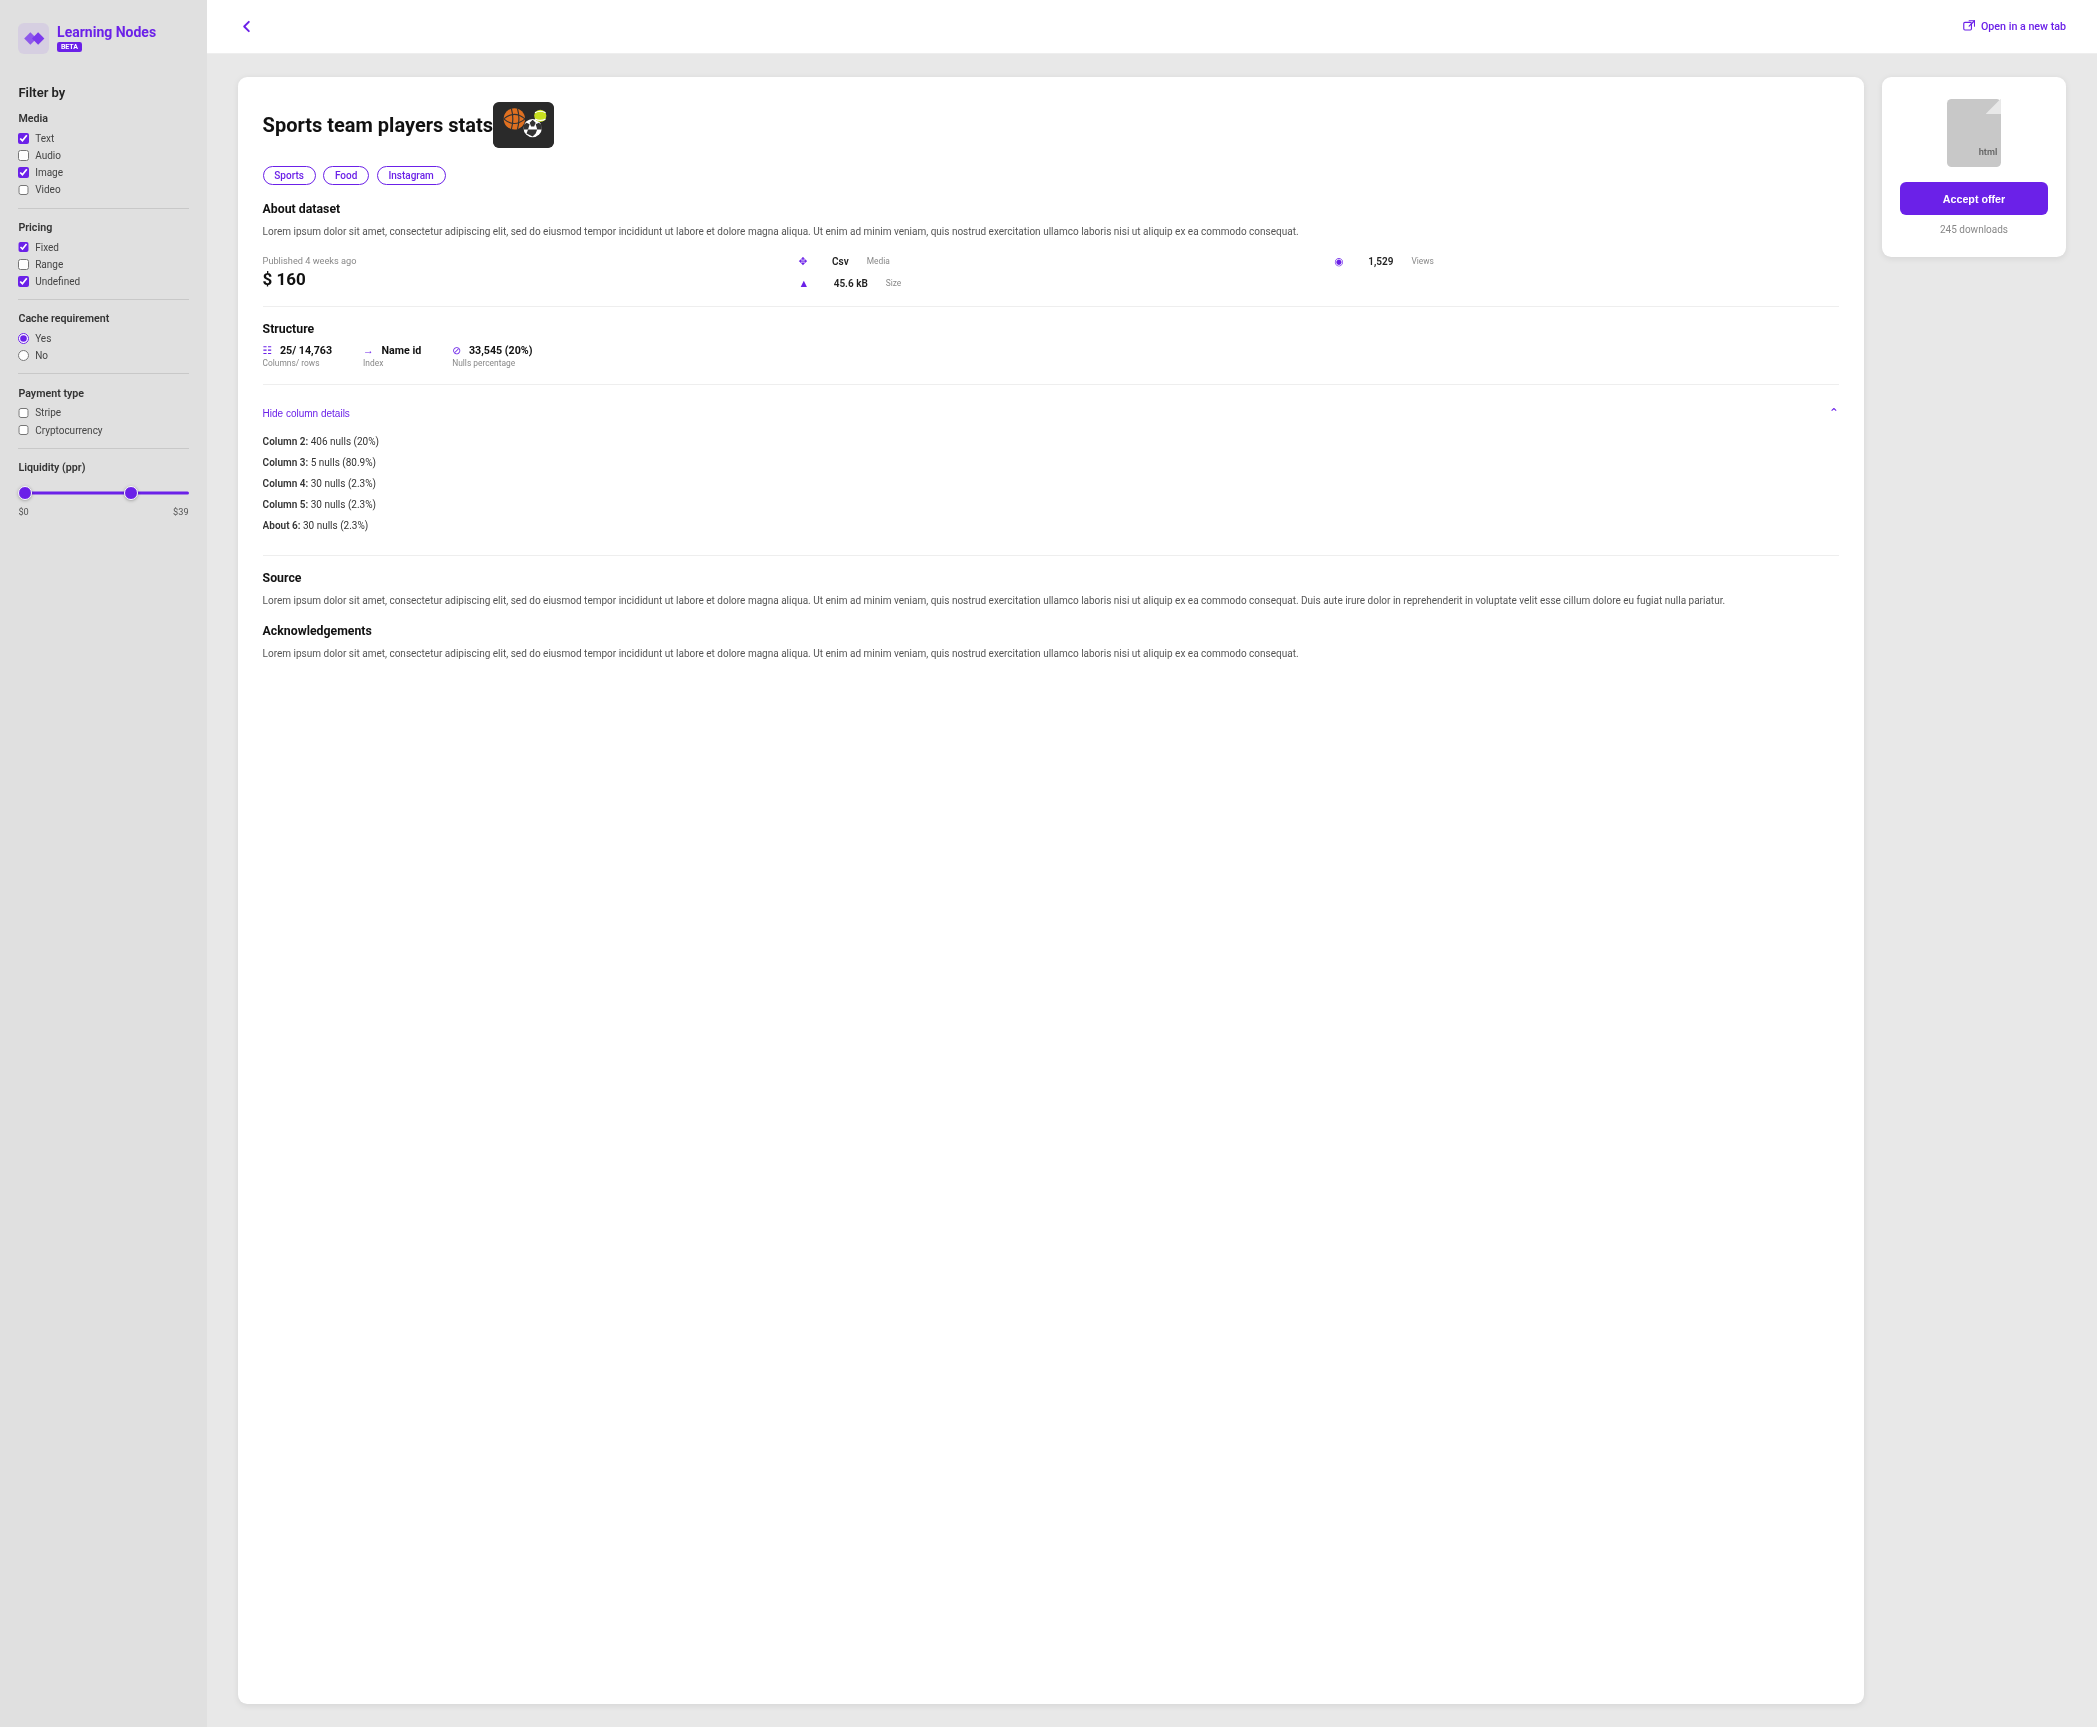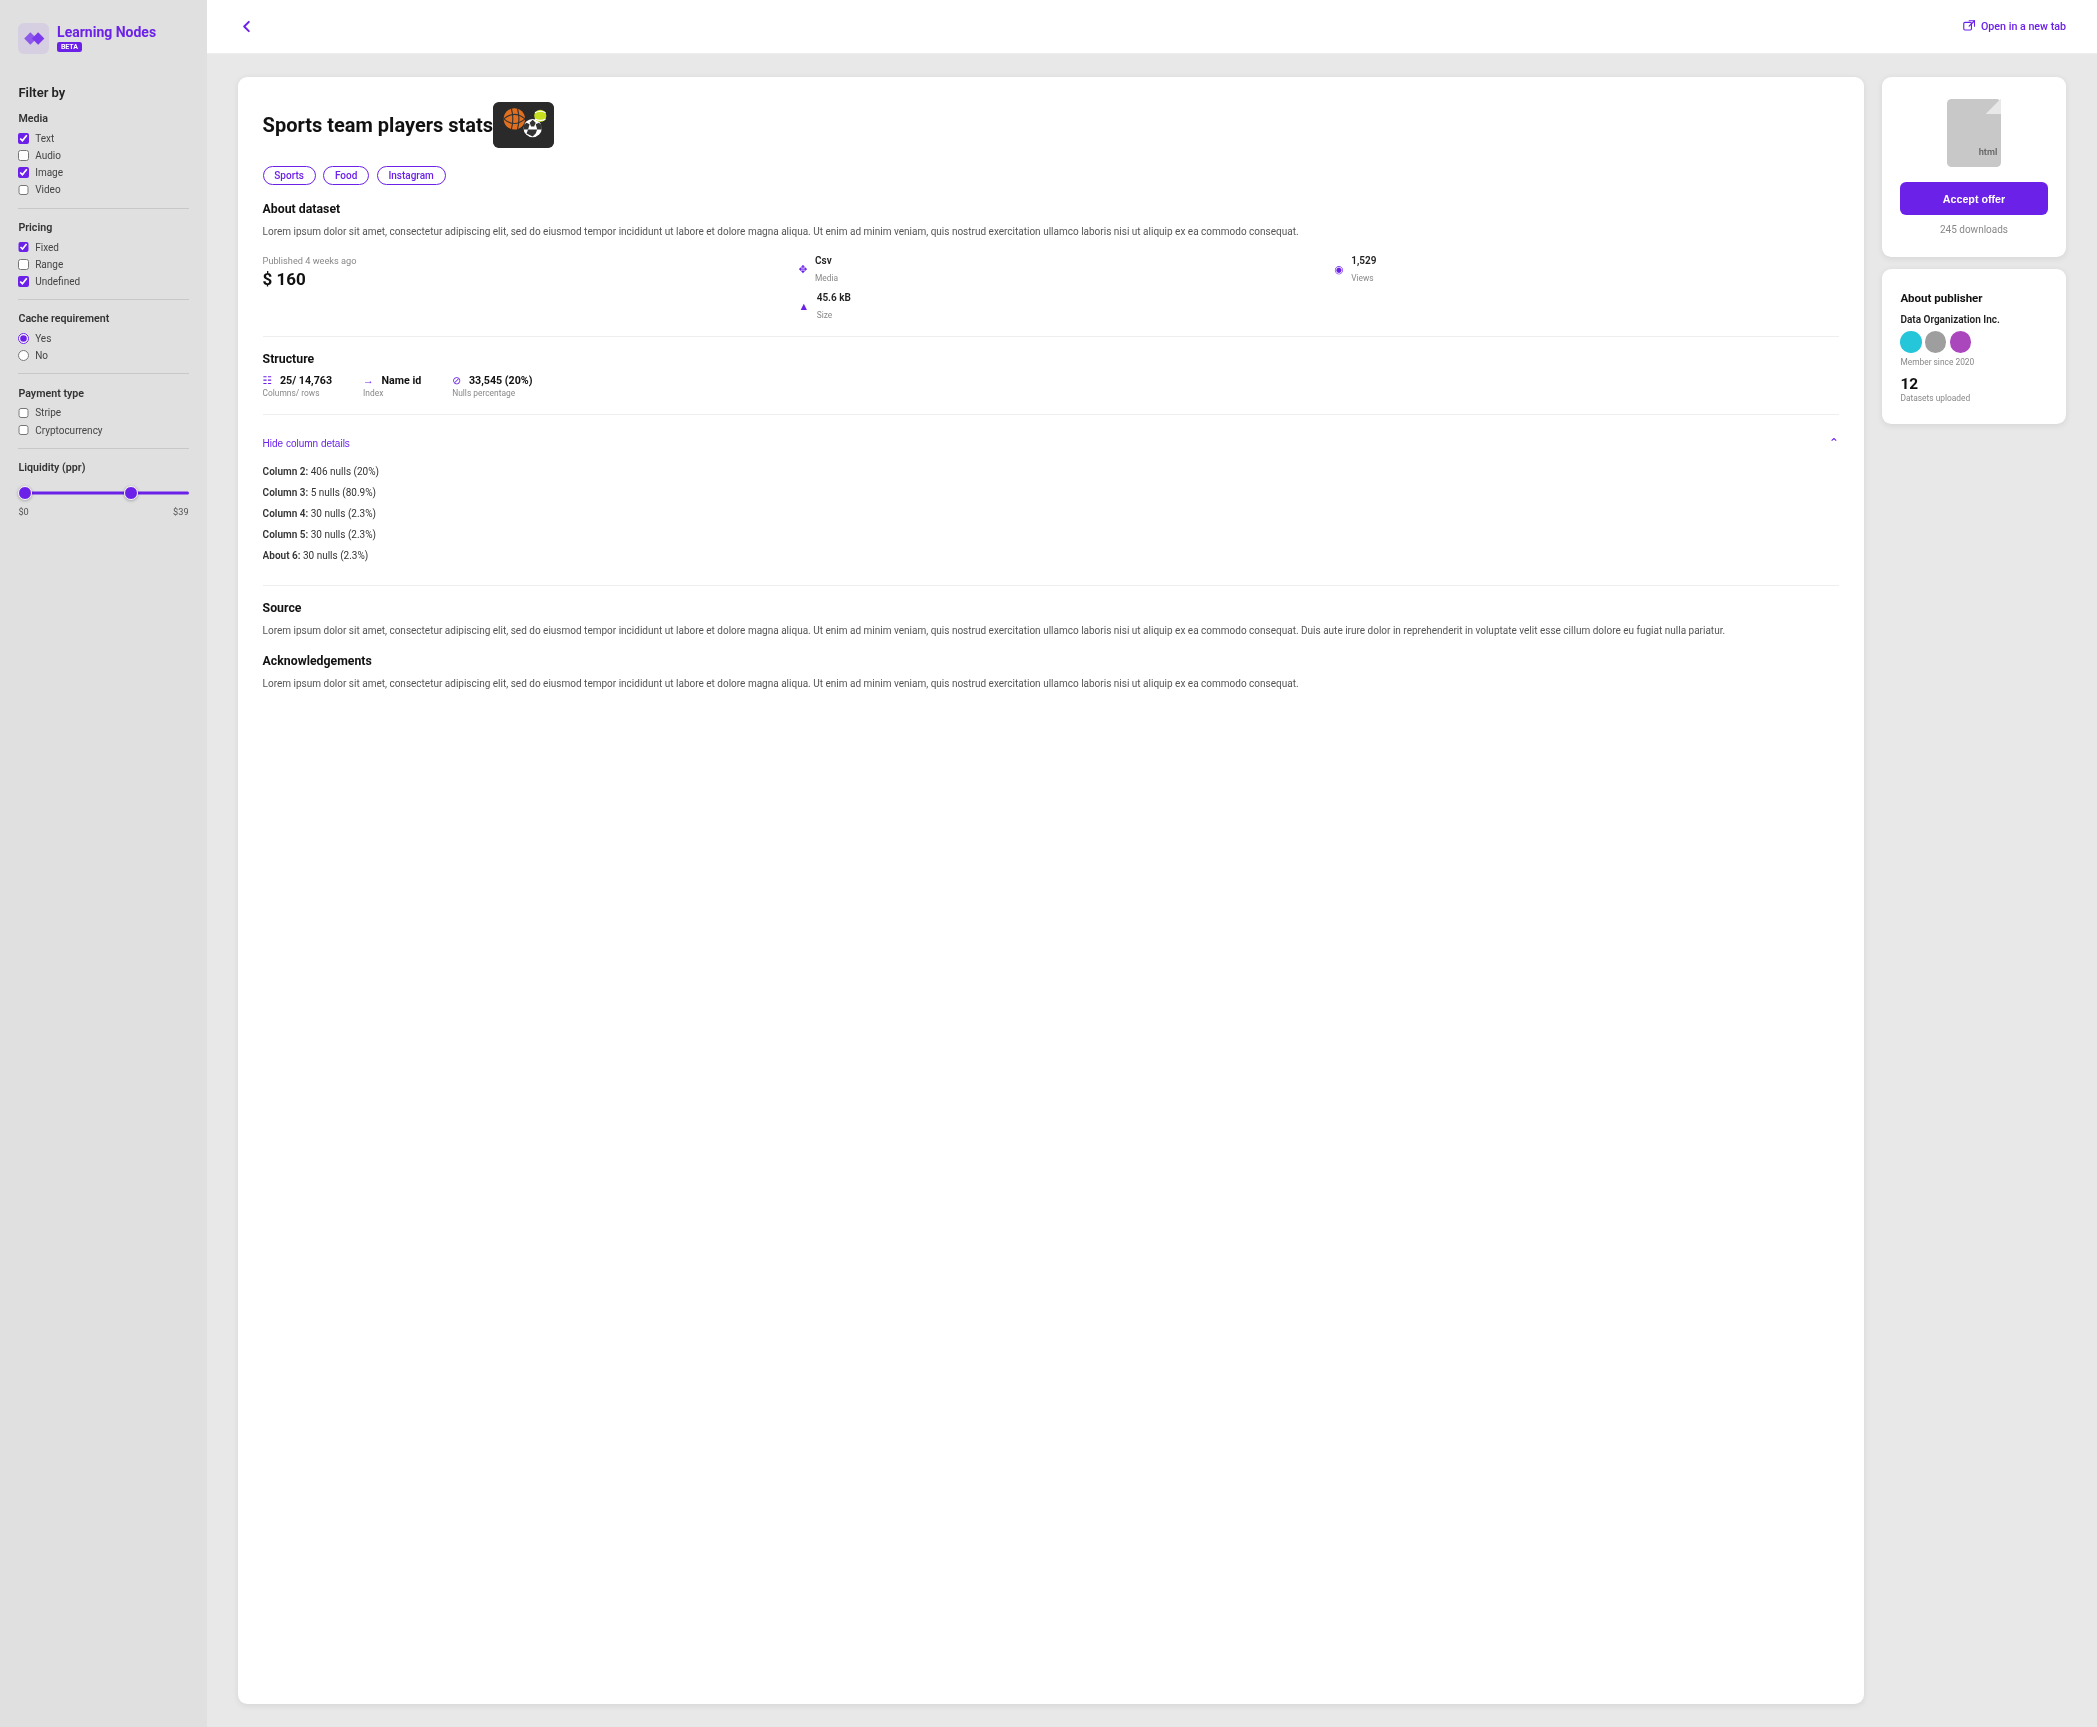--- a/index.html
+++ b/index.html
@@ -258,22 +258,23 @@
       color: #888;
       margin-bottom: 3.1px;
     }
     .meta-price {
       font-size: 17px;
       font-weight: 700;
       color: #111;
     }
     .meta-item {
       display: flex;
-      flex-direction: column;
-      gap: 7px;
+      flex-direction: row;
+      gap: 18px;
+      margin-left: 17px;
     }
     .meta-label {
       font-size: 8.4px;
       color: #888;
     }
     .meta-value {
       font-size: 10px;
       font-weight: 600;
       color: #222;
     }
@@ -703,29 +704,17 @@
         <div class="html-file-icon">
           <div class="file-icon-shape">
             <div class="file-icon-fold"></div>
             <span class="file-icon-label">html</span>
           </div>
         </div>
         <button class="accept-offer-btn">Accept offer</button>
         <div class="downloads-count">245 downloads</div>
       </div>
 
-      <div class="side-panel-card">
-        <div class="about-publisher-title">About publisher</div>
-        <div class="publisher-name">Data Organization Inc.</div>
-        <div class="publisher-avatars">
-          <div class="pub-avatar teal"></div>
-          <div class="pub-avatar gray"></div>
-          <div class="pub-avatar purple"></div>
-        </div>
-        <div class="pub-since">Member since 2020</div>
-        <div class="datasets-count">12</div>
-        <div class="datasets-label">Datasets uploaded</div>
-      </div>
     </div>
 
   </div>
 </div>
 
 
 </body></html>

